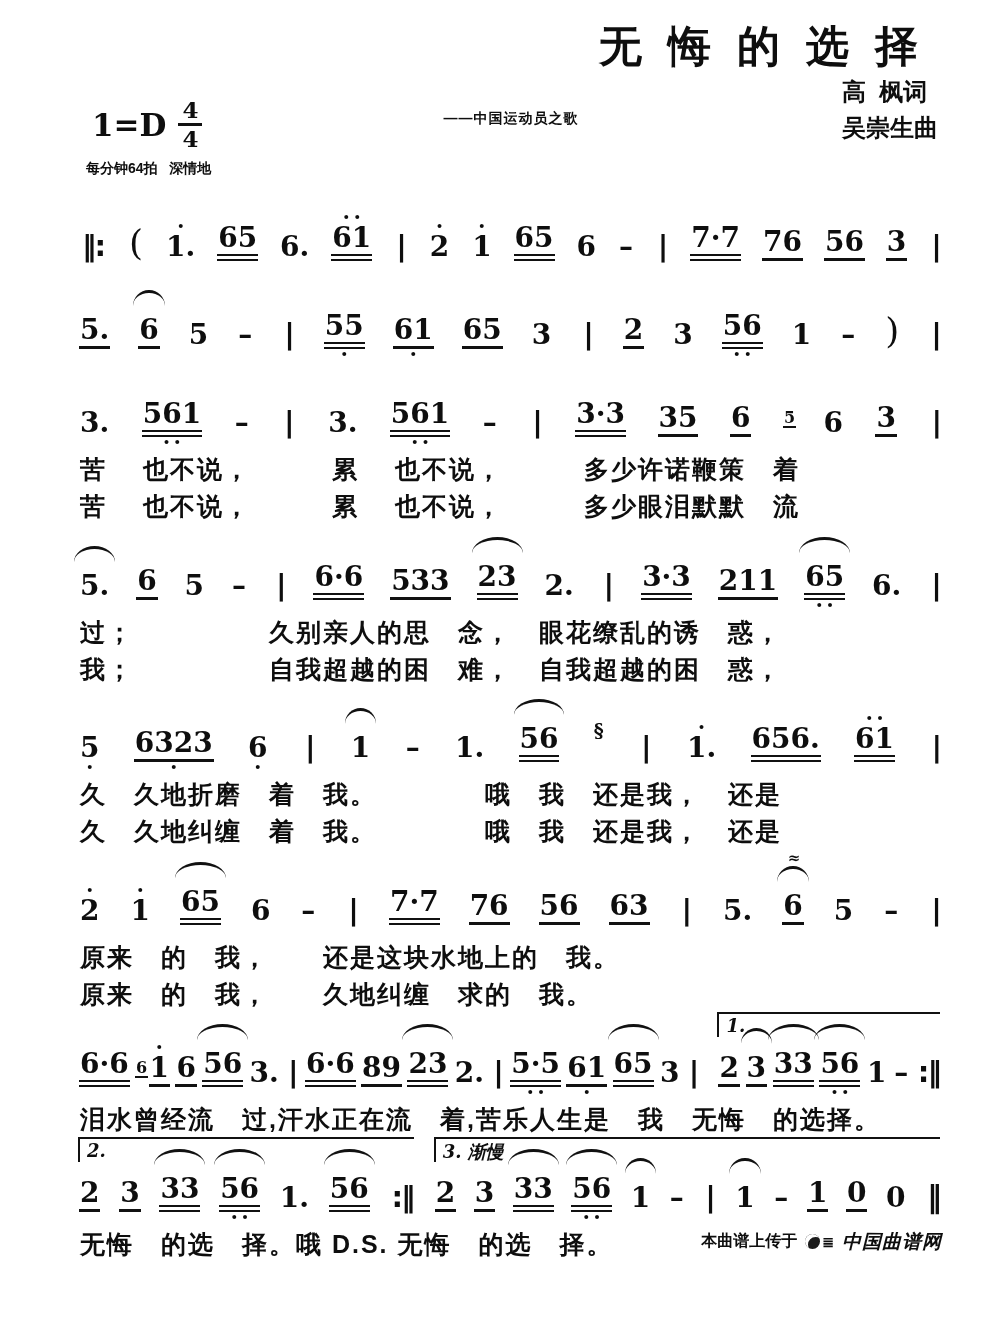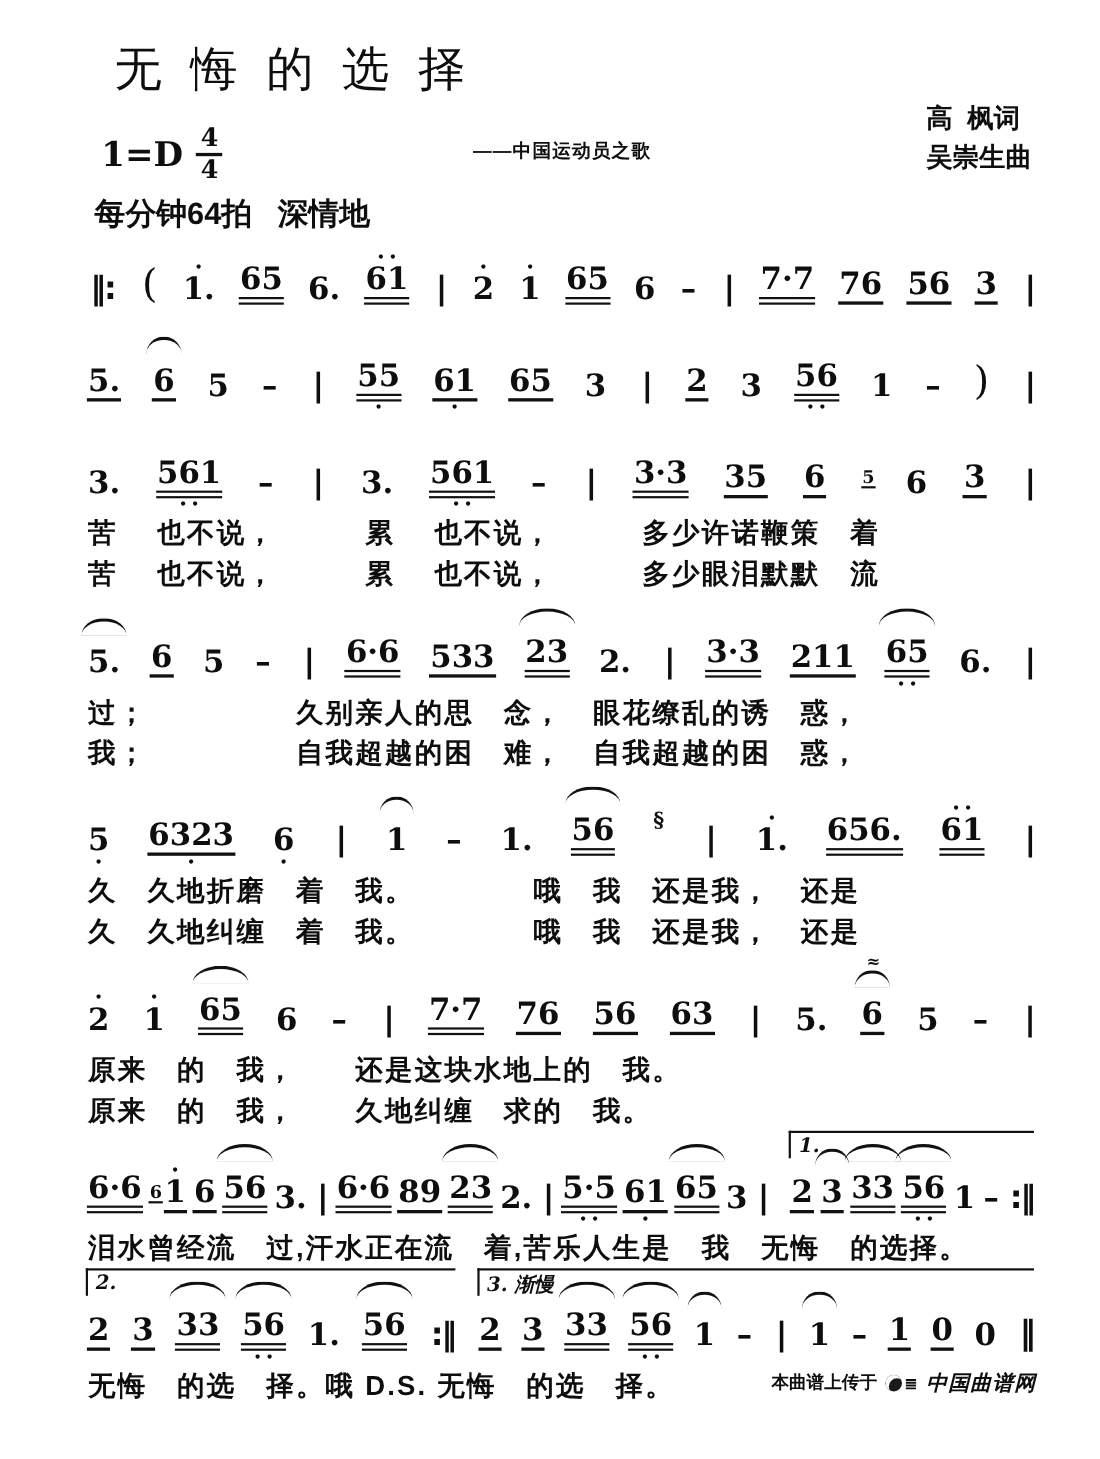--- a/index.html
+++ b/index.html
@@ -5,33 +5,33 @@
   html,body{margin:0;padding:0;}
   body{
     width:1000px;height:1326px;background:#ffffff;color:#0e0e0e;
     font-family:"Liberation Sans",sans-serif;position:relative;overflow:hidden;
   }
   .page{padding:12px 56px 0 78px;position:relative;}
 
   
   .hdr{position:relative;height:168px;}
   .title{
-    text-align:left;font-size:43px;font-weight:normal;letter-spacing:26px;
-    font-family:"DejaVu Serif",serif;padding-left:26px;margin-top:22px;
+    text-align:right;font-size:43px;font-weight:bold;letter-spacing:26px;
+    font-family:"DejaVu Serif",serif;padding-left:26px;margin-top:6px;
   }
   .sub{position:absolute;left:0;right:0;top:92px;text-align:center;
-       font-size:17px;font-weight:bold;letter-spacing:1px;}
+       font-size:14px;font-weight:bold;letter-spacing:1px;}
   .credits{position:absolute;right:6px;top:56px;font-size:24px;font-weight:bold;line-height:1.5;}
   .credits div{white-space:pre;}
   .keysig{position:absolute;left:14px;top:80px;display:flex;align-items:center;gap:12px;
           font-family:"DejaVu Serif",serif;font-weight:bold;font-size:31px;}
   .frac{display:inline-flex;flex-direction:column;align-items:center;font-size:23px;line-height:1.05;}
   .frac .nu{border-bottom:3px solid #111;padding:0 4px 1px;}
   .frac .de{padding-top:1px;}
-  .tempo{position:absolute;left:8px;top:142px;font-size:28px;font-weight:bold;white-space:pre;}
+  .tempo{position:absolute;left:8px;top:142px;font-size:14px;font-weight:bold;white-space:pre;}
 
   
   .systems{display:flex;flex-direction:column;}
   .system{margin-bottom:2px;}
   .notes-row{display:flex;align-items:flex-end;margin-top:27px;width:100%;}
   .segment{position:relative;display:flex;justify-content:space-between;align-items:flex-end;min-width:0;}
   .segment + .segment{margin-left:16px;}
   .bracket-label{
     position:absolute;top:-27px;left:0;right:4px;height:22px;
     border-top:2px solid #111;border-left:2px solid #111;

